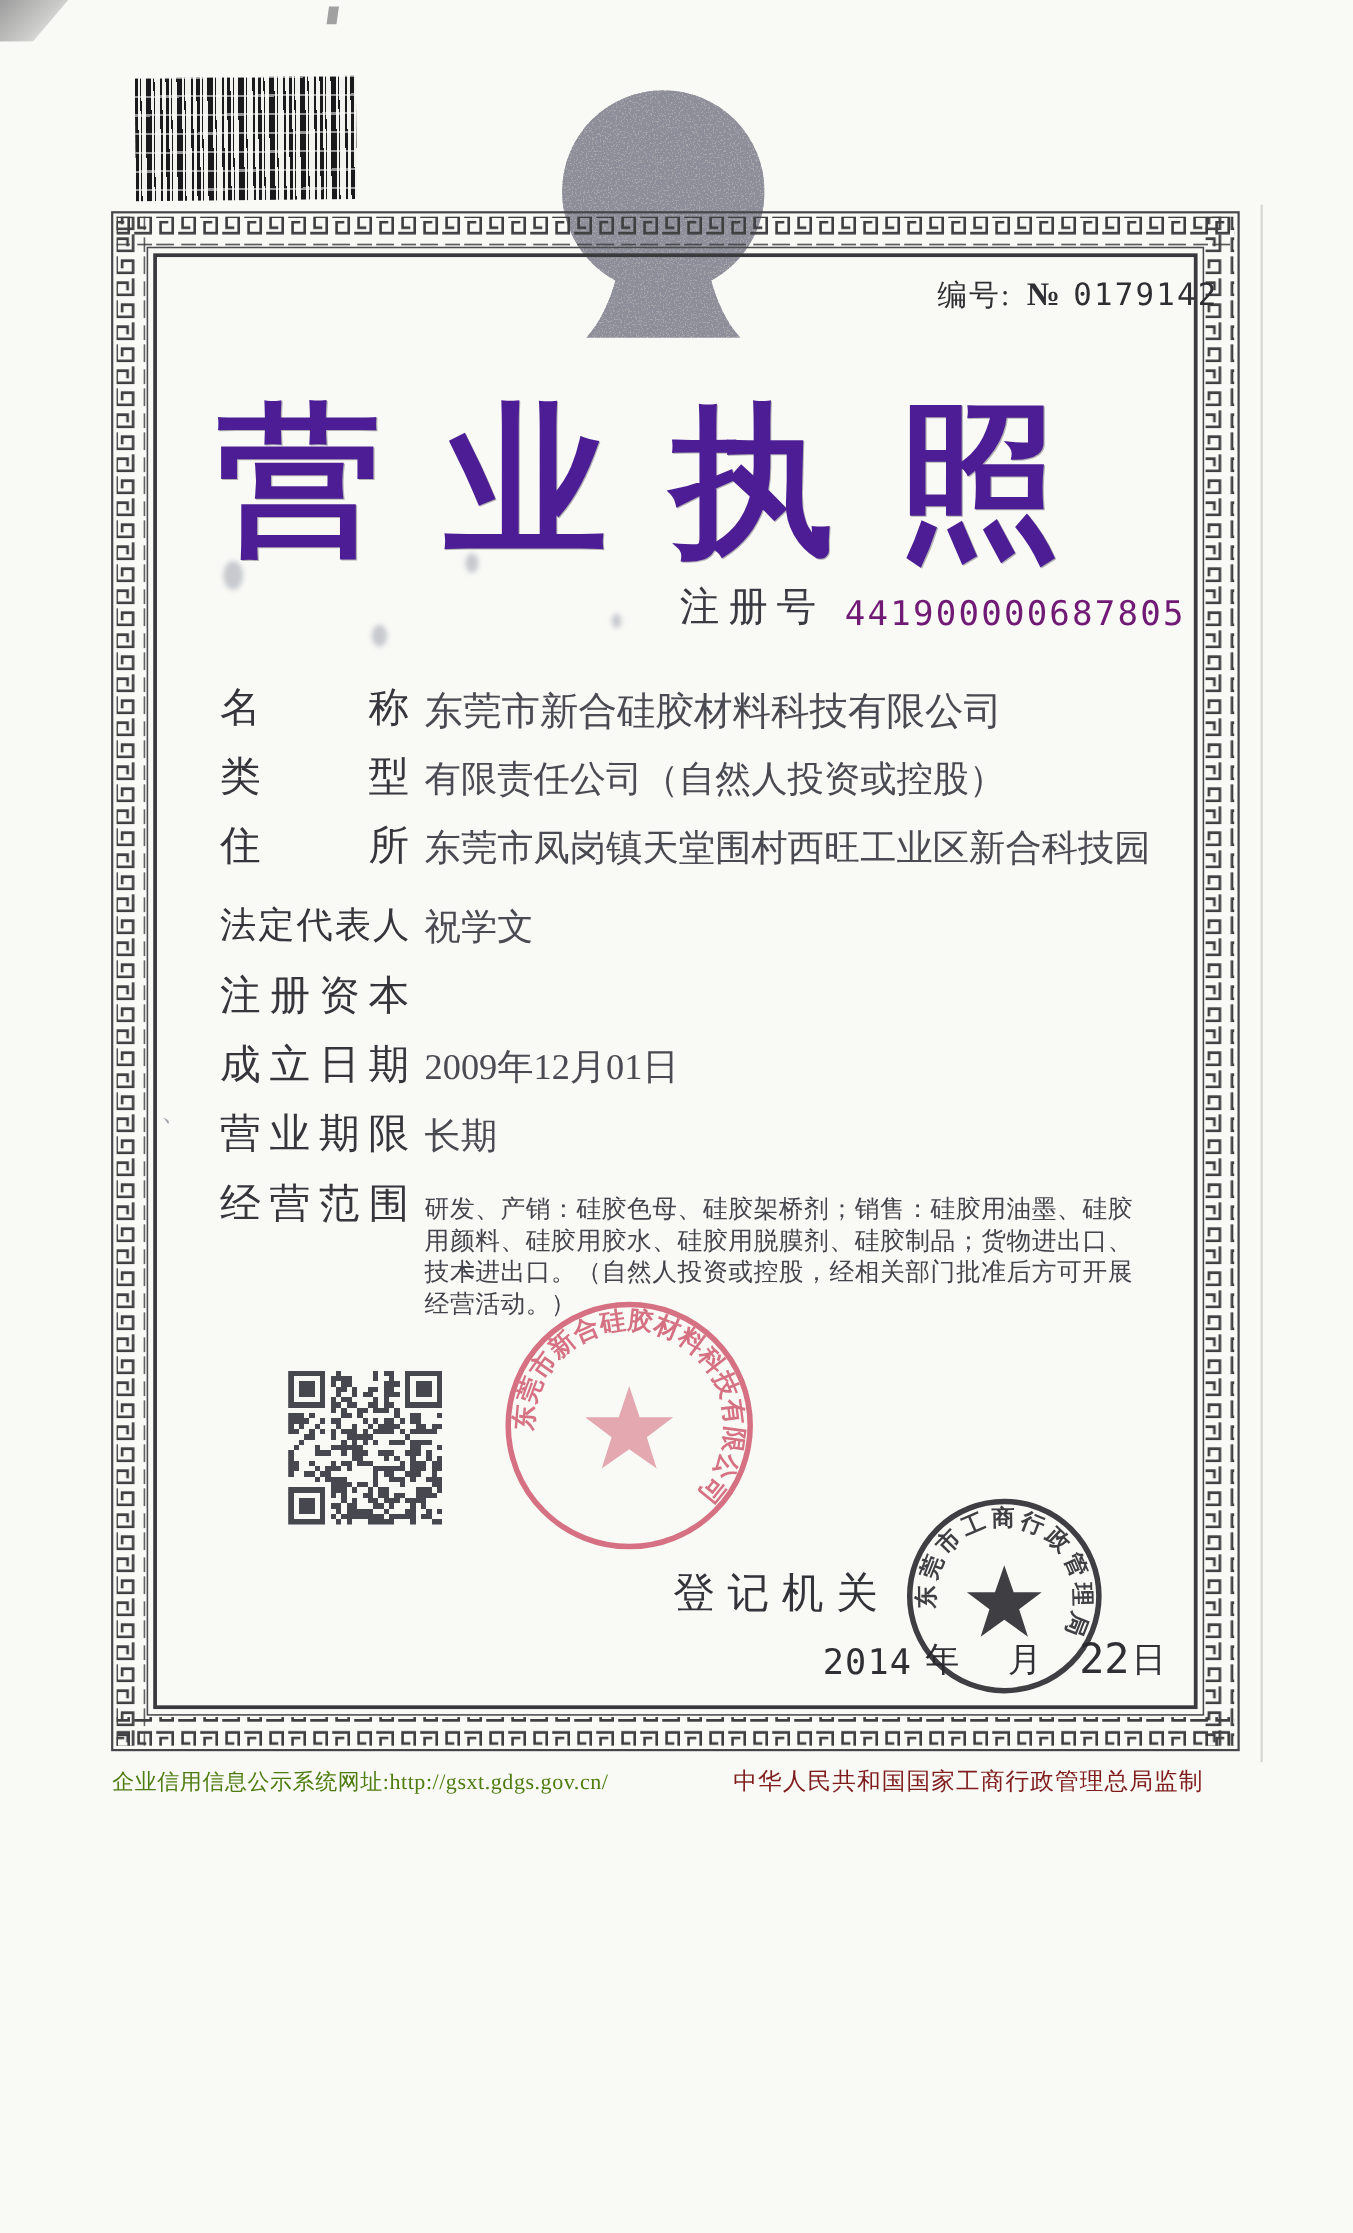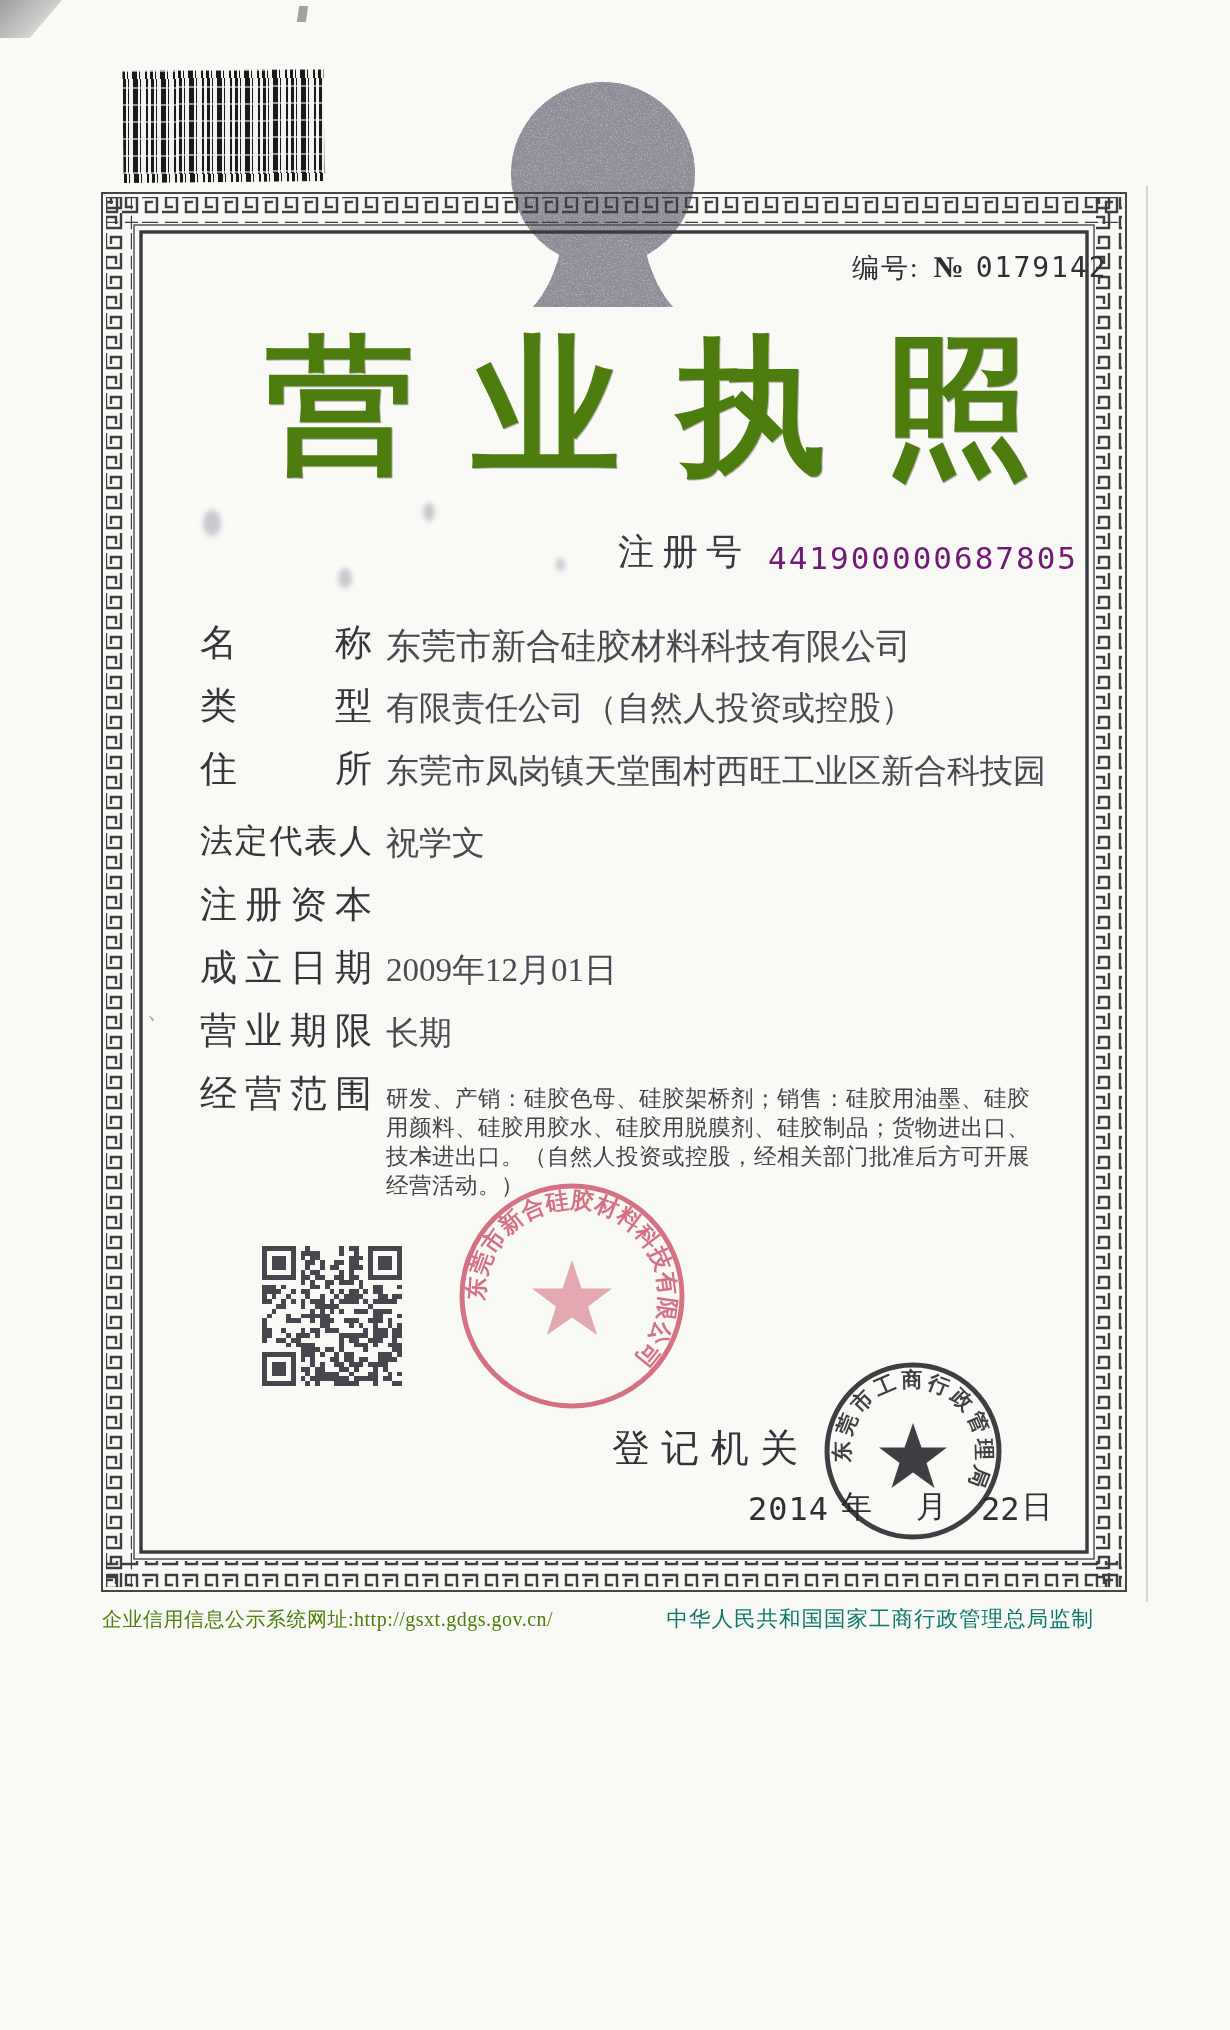--- a/index.html
+++ b/index.html
@@ -27,22 +27,22 @@
 
   
   .frame{left:100px;top:191px;width:1028px;height:1402px;}
 
   
   .serial{left:840px;top:250px;width:260px;font-size:27px;letter-spacing:2px;color:#2f2f33;white-space:nowrap;margin-left:12px;}
   .serial .nomark{font-weight:bold;font-size:30px;margin:0 10px 0 14px;}
   .serial .num{font-family:"DejaVu Sans Mono",monospace;font-size:28px;}
 
   
-  .title{left:140px;top:308px;width:950px;padding-right:55px;text-align:right;
-    font-size:148px;font-weight:bold;color:#4d7c0f;letter-spacing:58px;text-indent:58px;white-space:nowrap;
+  .title{left:140px;top:339px;width:950px;padding-right:55px;text-align:left;
+    font-size:148px;font-weight:bold;color:#4c1d95;letter-spacing:58px;text-indent:58px;white-space:nowrap;
     text-shadow:1px 1px 0 rgba(46,46,51,.35);}
 
   
   .regno{left:618px;top:528px;display:flex;align-items:flex-end;}
   .regno .lbl{width:124px;display:flex;justify-content:space-between;font-size:36px;color:#3a3a42;}
   .regno .val{margin-left:26px;font-family:"DejaVu Sans Mono",monospace;font-size:31px;letter-spacing:2px;color:#701a75;padding-bottom:1px;}
 
   
   .row{position:absolute;left:200px;width:900px;display:flex;align-items:flex-start;}
   .row .lbl{width:172px;flex:none;display:flex;justify-content:space-between;font-size:37px;color:#35353b;}
@@ -59,26 +59,26 @@
   .company-seal{left:452px;top:1176px;width:240px;height:240px;opacity:.85;filter:blur(.3px);}
   .registry-seal{left:818px;top:1356px;width:190px;height:190px;opacity:.88;filter:blur(.2px);}
 
   
   .registry{left:612px;top:1423px;display:flex;}
   .registry .lbl{width:186px;display:flex;justify-content:space-between;font-size:38px;color:#33333a;}
   .issue-date{left:748px;top:1486px;display:flex;align-items:flex-end;font-size:31px;color:#2f2f34;white-space:nowrap;}
   .issue-date .y{font-family:"DejaVu Sans Mono",monospace;font-size:32px;letter-spacing:1px;}
   .issue-date .u1{margin-left:12px;}
   .issue-date .u2{margin-left:44px;}
-  .issue-date .d{margin-left:34px;font-family:"DejaVu Sans Mono",monospace;font-size:32px;}
+  .issue-date .d{margin-left:34px;font-family:"DejaVu Sans Mono",monospace;font-size:38px;}
   .issue-date .u3{margin-left:2px;}
 
   
   .footer-left{left:102px;top:1606px;font-size:20px;color:#4d7c0f;letter-spacing:.5px;font-family:"Liberation Serif","DejaVu Sans Mono",serif;}
-  .footer-right{left:600px;top:1604px;width:494px;text-align:right;font-size:21.5px;color:#0f766e;letter-spacing:1px;}
+  .footer-right{left:600px;top:1604px;width:494px;text-align:right;font-size:21.5px;color:#7f1d1d;letter-spacing:1px;}
 </style>
 </head>
 <body>
 
 <div class="page">
 
   <div class="abs corner-smudge"></div>
   <div class="abs tick-mark"></div>
   <div class="abs edge-line"></div>
   <div class="abs smudge" style="left:203px;top:510px;width:18px;height:26px;"></div>

